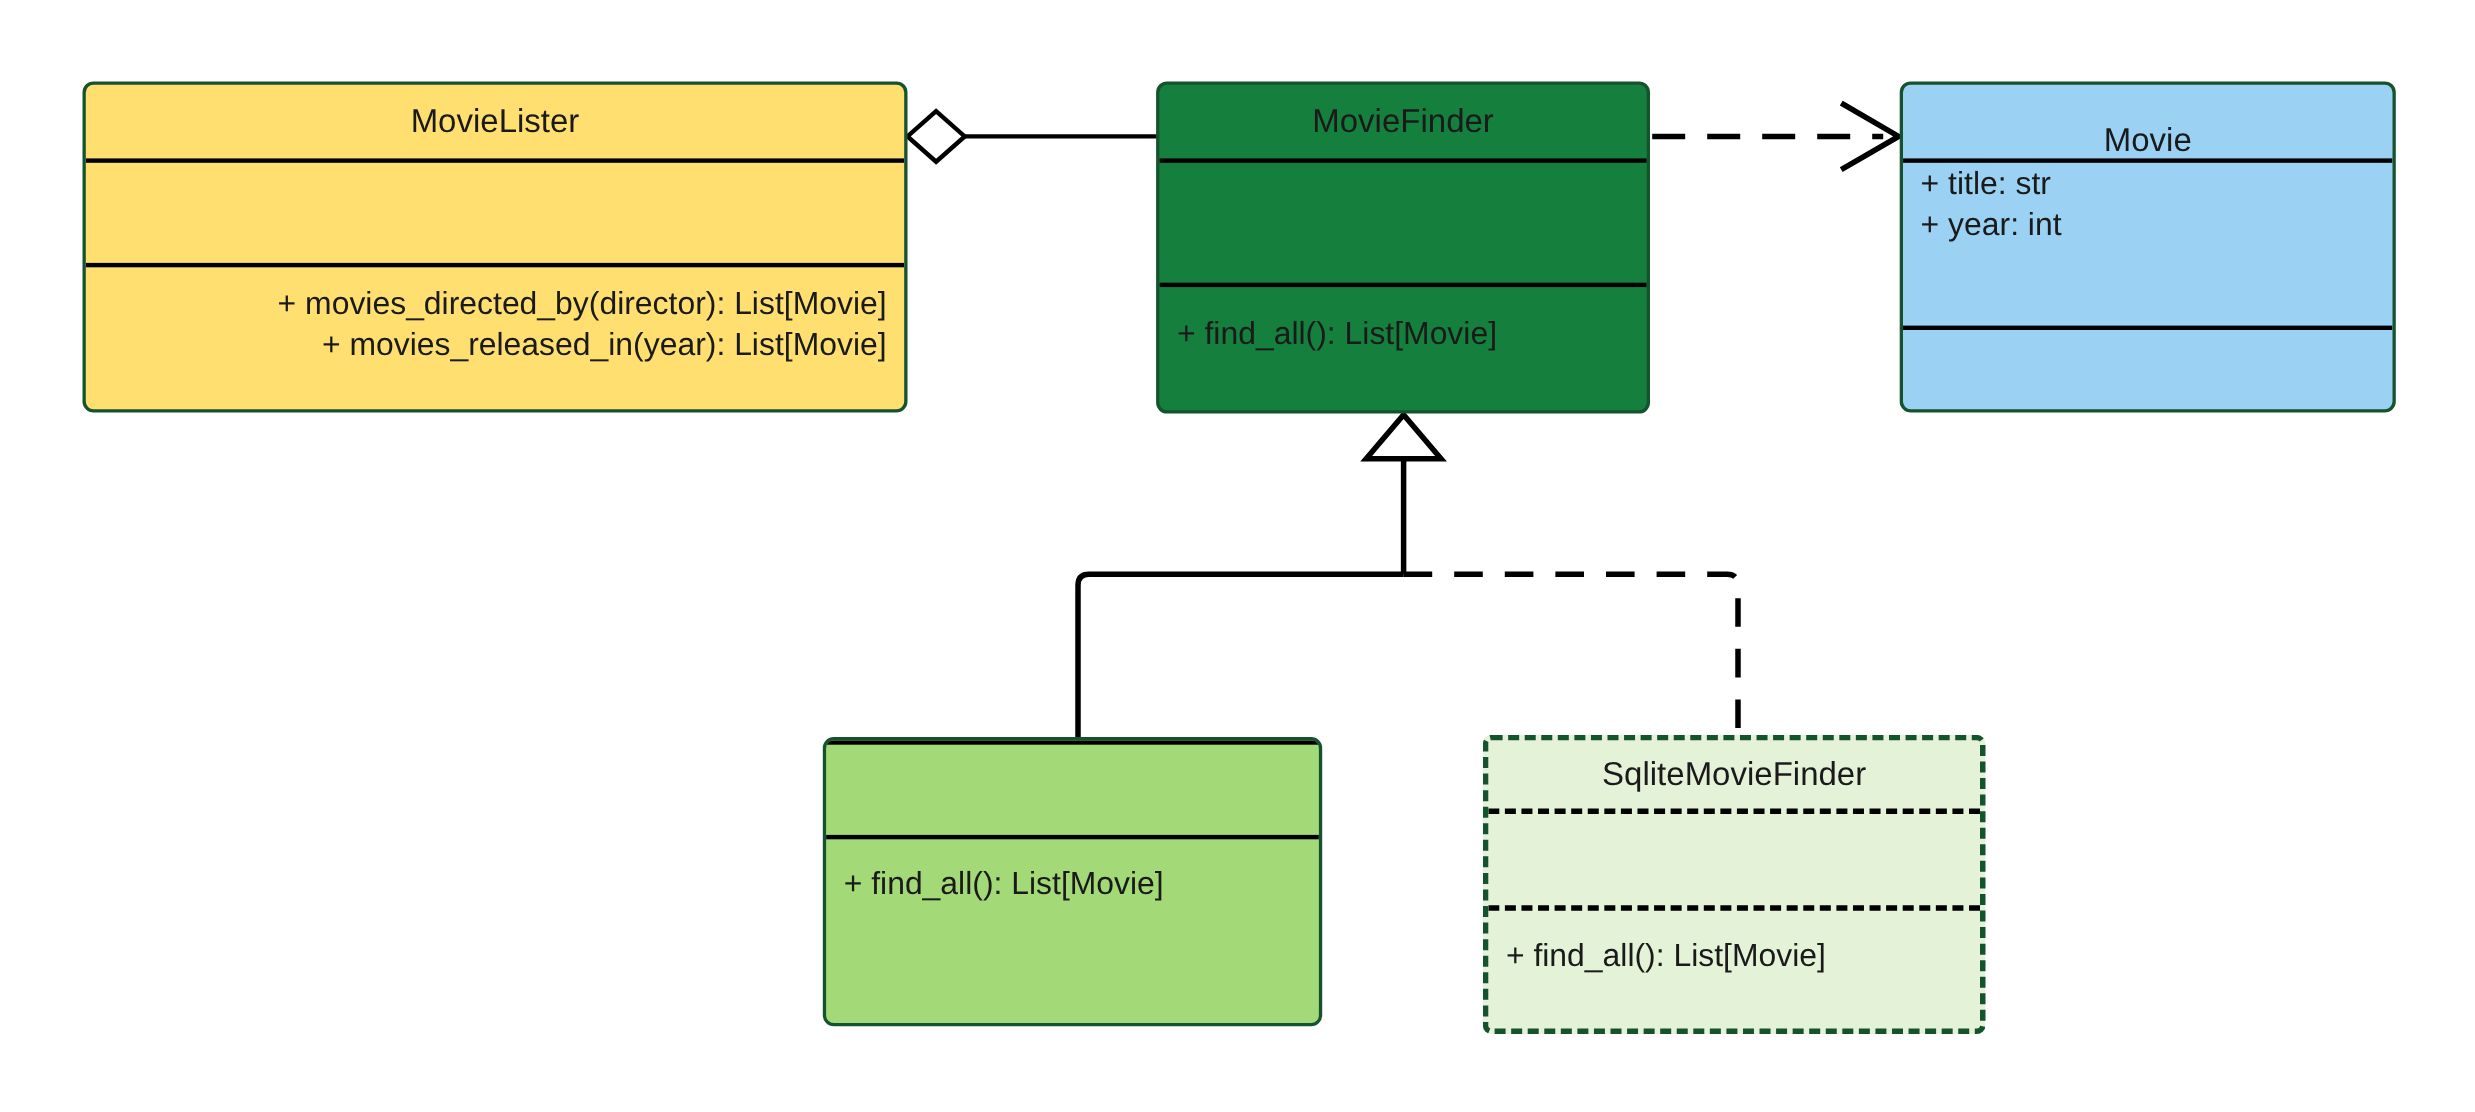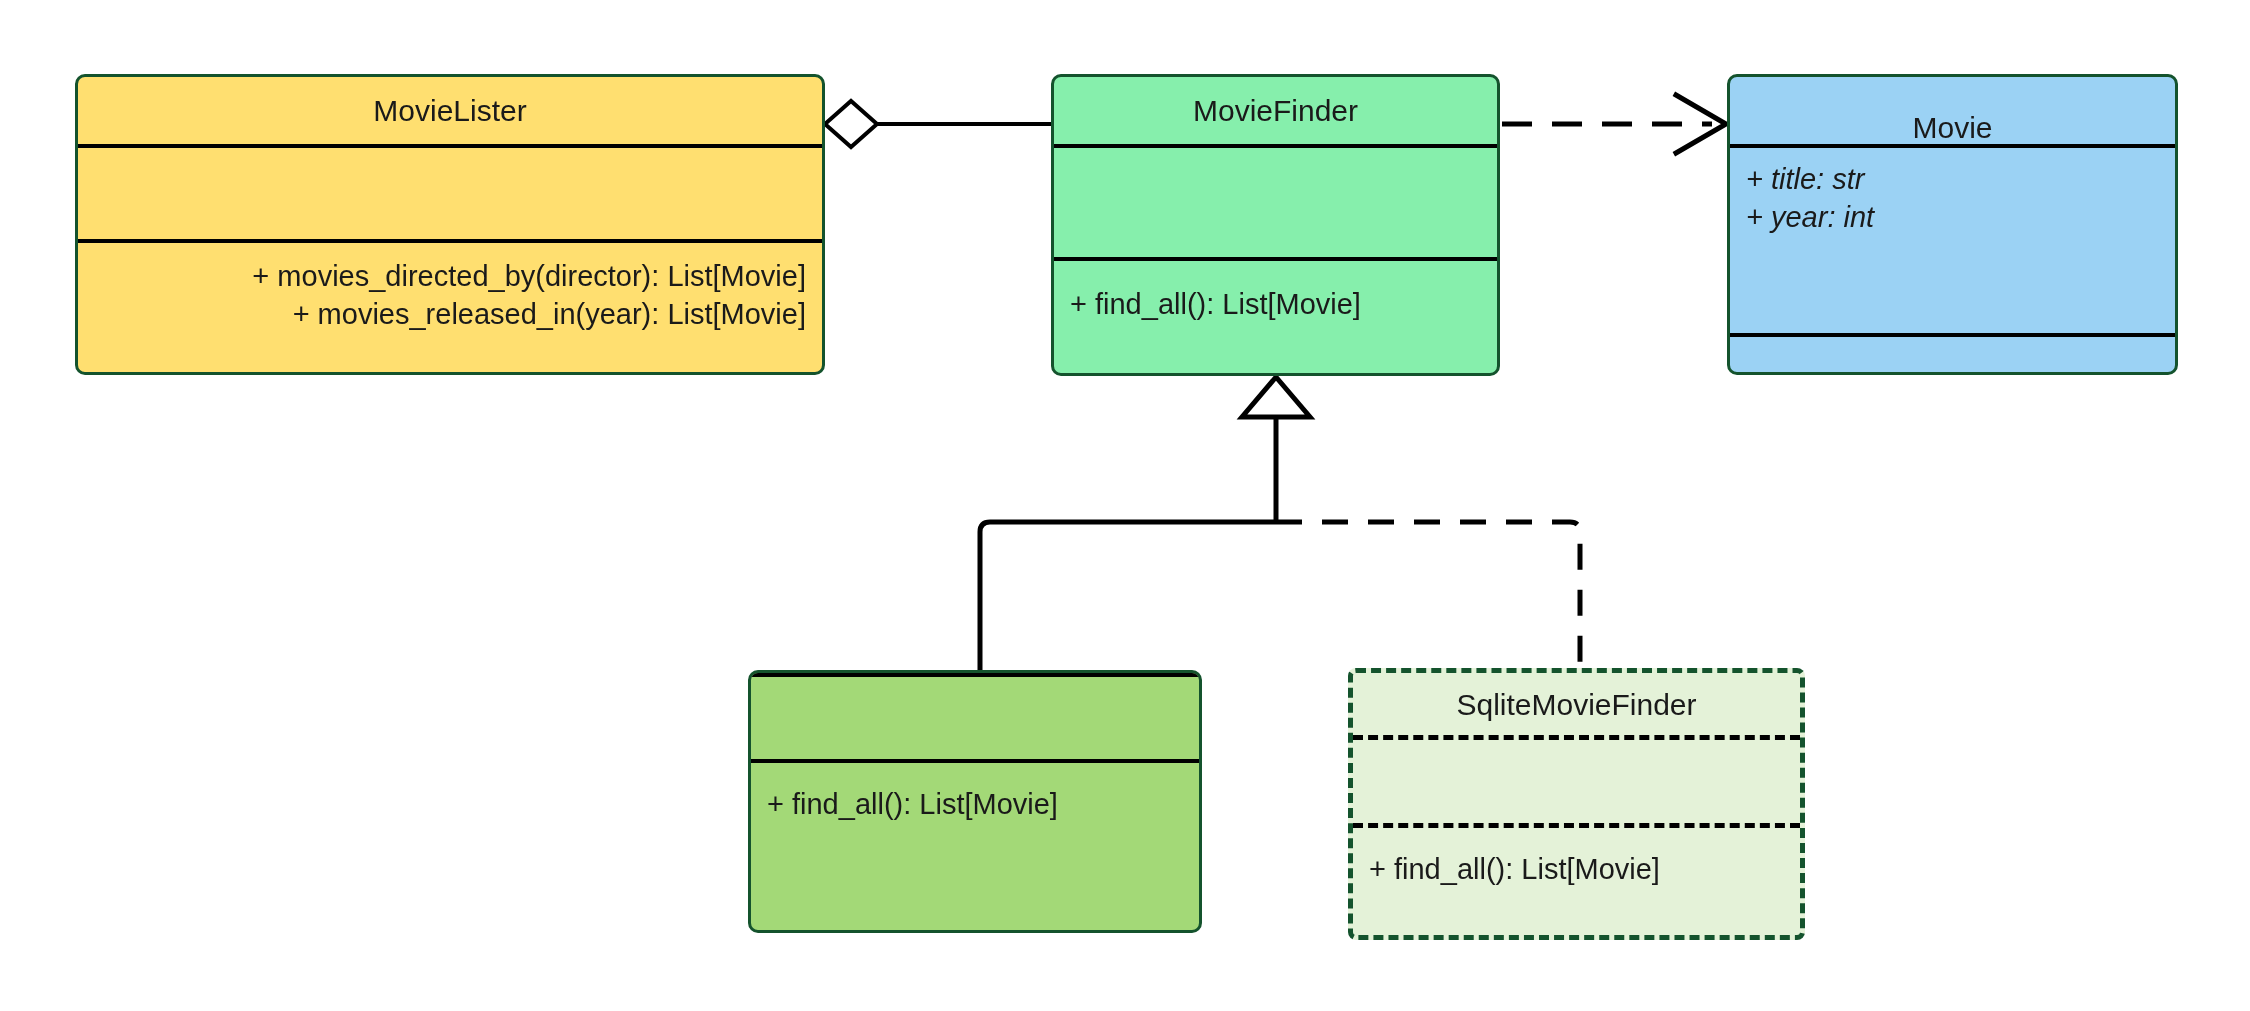--- a/index.html
+++ b/index.html
@@ -113,35 +113,35 @@
     <div class="compartment name-compartment" style="height:67px;">
       <span class="class-name">MovieLister</span>
     </div>
     <div class="compartment divider-top empty-compartment" style="height:95px;"></div>
     <div class="compartment divider-top members-compartment" style="flex:1 1 auto;align-items:flex-end;">
       <span class="member-line">+ movies_directed_by(director): List[Movie]</span>
       <span class="member-line">+ movies_released_in(year): List[Movie]</span>
     </div>
   </div>
 
-  <div class="uml-class" id="class-movie-finder" style="left:1051px; top:74px; width:449px; height:302px; background:#86efac;">
+  <div class="uml-class" id="class-movie-finder" style="left:1051px; top:74px; width:449px; height:302px; background:#15803d;">
     <div class="compartment name-compartment" style="height:67px;">
       <span class="class-name">MovieFinder</span>
     </div>
     <div class="compartment divider-top empty-compartment" style="height:113px;"></div>
     <div class="compartment divider-top members-compartment" style="flex:1 1 auto; padding-top:24px;">
       <span class="member-line">+ find_all(): List[Movie]</span>
     </div>
   </div>
 
   <div class="uml-class" id="class-movie" style="left:1727px; top:74px; width:451px; height:301px; background:#9BD2F4;">
     <div class="compartment name-compartment" style="height:67px;justify-content:flex-end;">
       <span class="class-name">Movie</span>
     </div>
-    <div class="compartment divider-top members-compartment" style="height:189px; padding-top:12px;font-style:italic;">
+    <div class="compartment divider-top members-compartment" style="height:152px; padding-top:0;">
       <span class="member-line">+ title: str</span>
       <span class="member-line">+ year: int</span>
     </div>
     <div class="compartment divider-top empty-compartment" style="flex:1 1 auto;"></div>
   </div>
 
   <div class="uml-class" id="class-csv-movie-finder" style="left:748px; top:670px; width:454px; height:263px; background:#A3D977;">
     <div class="compartment divider-top empty-compartment" style="height:86px;"></div>
     <div class="compartment divider-top members-compartment" style="flex:1 1 auto; padding-top:22px;">
       <span class="member-line">+ find_all(): List[Movie]</span>

